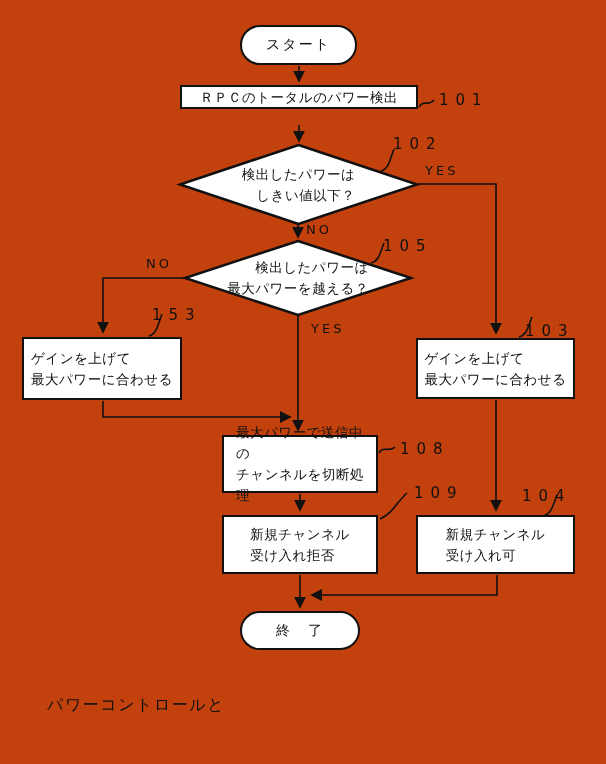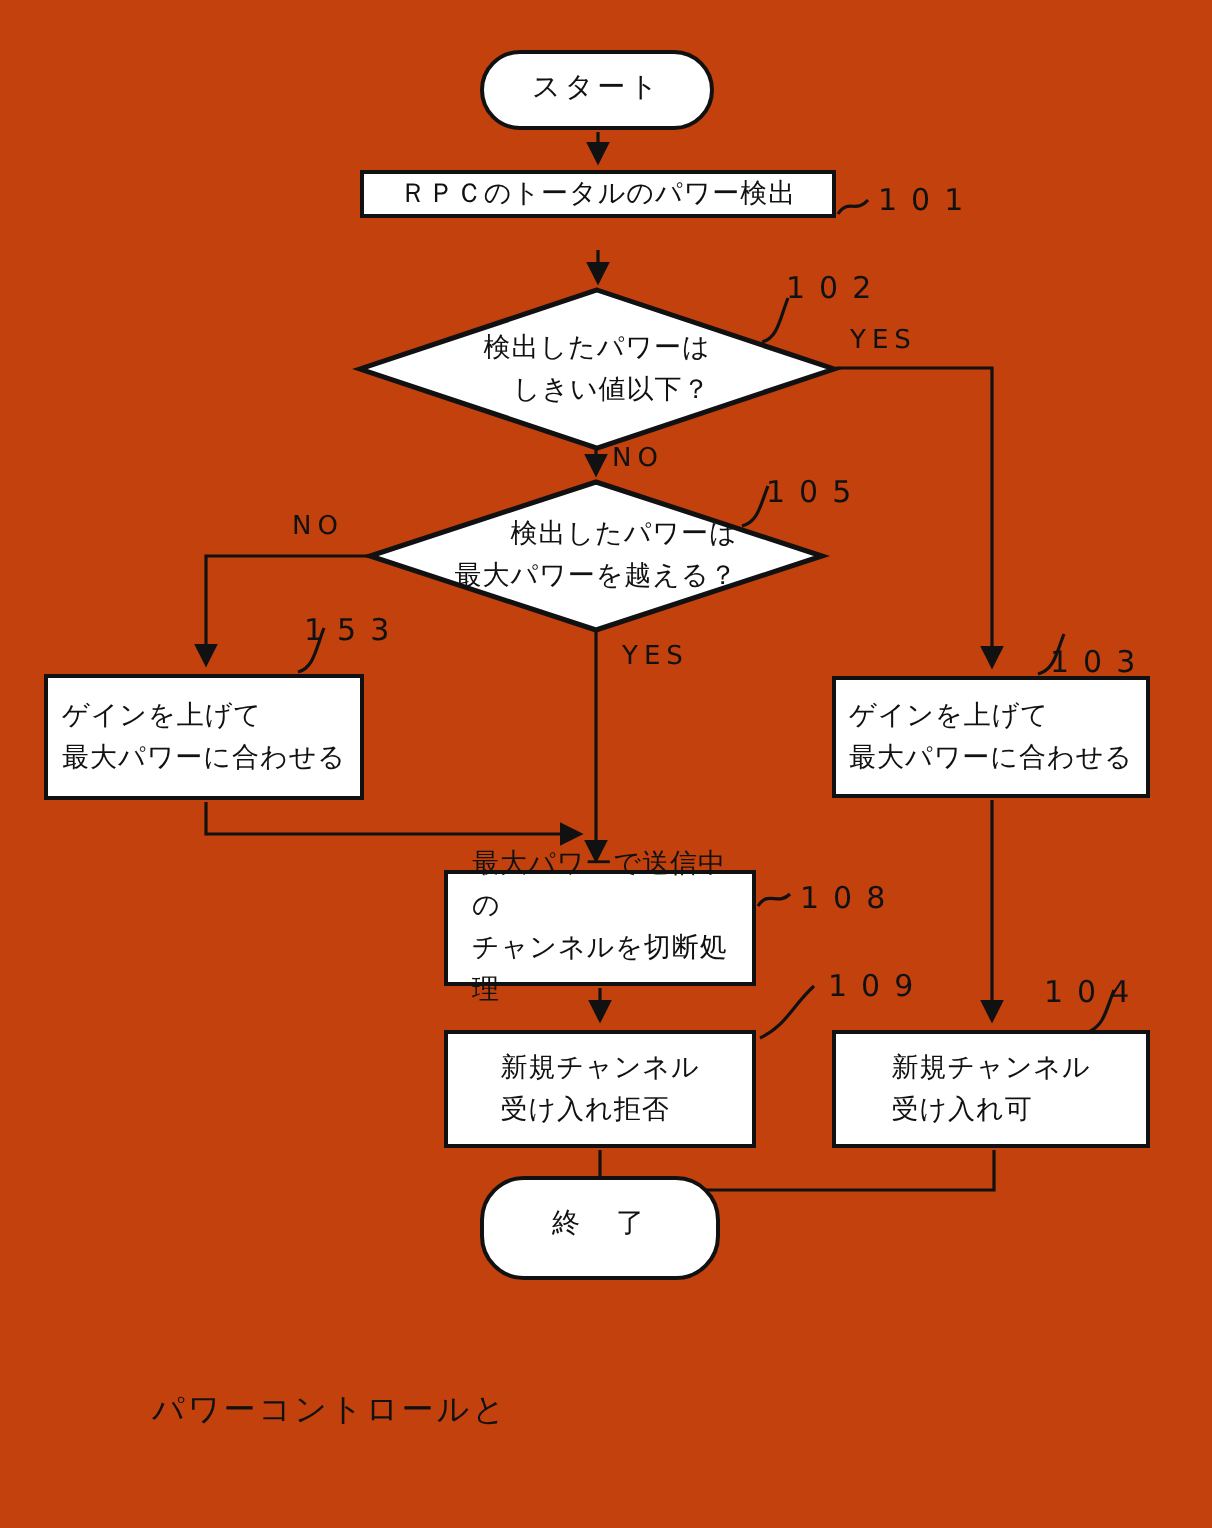--- a/index.html
+++ b/index.html
@@ -61,21 +61,21 @@
   
   #n-start { left: 240px; top: 25px;  width: 117px; height: 40px; }
   #n-101   { left: 180px; top: 85px;  width: 238px; height: 24px; }
   #n-102   { left: 179px; top: 145px; width: 239px; height: 79px; }
   #n-105   { left: 185px; top: 241px; width: 226px; height: 74px; }
   #n-106   { left: 22px;  top: 337px; width: 160px; height: 63px; }
   #n-103   { left: 416px; top: 338px; width: 159px; height: 61px; }
   #n-108   { left: 222px; top: 435px; width: 156px; height: 58px; padding-left: 12px; }
   #n-109   { left: 222px; top: 515px; width: 156px; height: 59px; }
   #n-104   { left: 416px; top: 515px; width: 159px; height: 59px; }
-  #n-end   { left: 240px; top: 588px; width: 120px; height: 52px; font-family: Liberation Mono, monospace; }
+  #n-end   { left: 240px; top: 611px; width: 120px; height: 39px; }
   
   .ref-label {
     position: absolute;
     font-size: 15px;
     letter-spacing: 7px;
     color: #111111;
     white-space: nowrap;
   }
   #ref-101 { left: 439px; top: 91px; }
   #ref-102 { left: 393px; top: 135px; text-align: right; }
@@ -97,21 +97,20 @@
   #br-no-102  { left: 306px; top: 222px; }
   #br-no-105  { left: 146px; top: 256px; }
   #br-yes-105 { left: 311px; top: 321px; }
   
   .caption-line {
     position: absolute;
     font-size: 16px;
     letter-spacing: 1.5px;
     color: #111111;
     white-space: nowrap;
-    margin-left: 29px;
   }
   #caption-1 { left: 47px;  top: 695px; }
   #caption-2 { left: 152px; top: 721px; }
 </style>
 </head>
 <body>
 
 <div class="page">
 
   <svg class="layer" width="606" height="764" viewBox="0 0 606 764">

